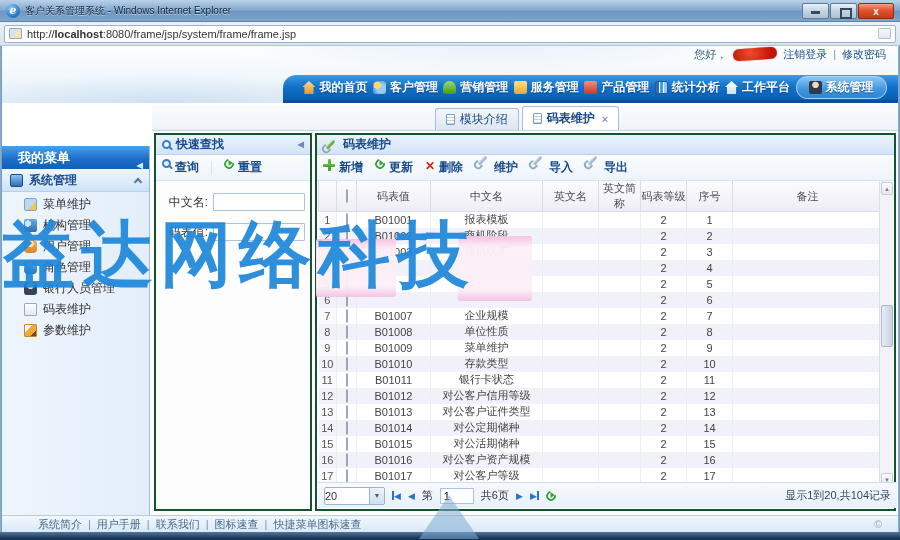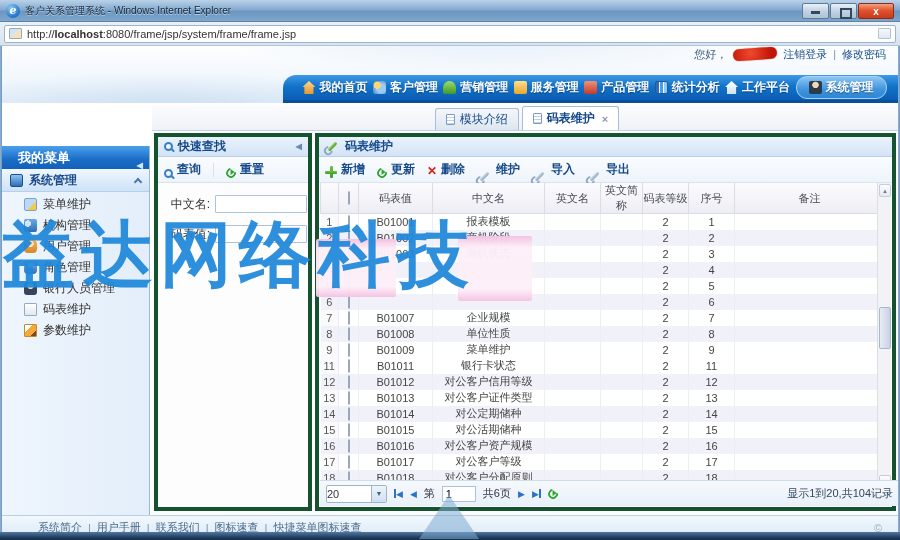--- a/index.html
+++ b/index.html
@@ -109,26 +109,26 @@
     background:linear-gradient(#fbfcfe,#eef2f7); border-bottom:1px solid #c4d4e6;
     display:flex; align-items:flex-end; padding-left:4px; gap:3px;justify-content:center; }
   .tab { height:22px; display:flex; align-items:center; gap:5px; padding:0 10px;
     border:1px solid #a9bed6; border-bottom:none; border-radius:3px 3px 0 0;
     background:linear-gradient(#f4f7fa,#dde6ef); color:#15498b; font-size:12px; cursor:pointer; }
   .tab.active { background:#fff; font-weight:bold; height:24px; }
   .tab .close-x { color:#8a9ab0; font-size:11px; margin-left:2px; }
   .doc-icon { width:9px; height:11px; background:
       repeating-linear-gradient(#fff 0 2px,#bcd2ea 2px 3px); border:1px solid #7a9cc8; border-radius:1px; }
 
-  .panel { position:absolute; border:4px solid #14532d; background:#fff; }
+  .panel { position:absolute; border:2px solid #14532d; background:#fff; }
   .p-head { height:20px; background:linear-gradient(#eaf3fc,#d3e3f6); border-bottom:1px solid #b9cfec;
     display:flex; align-items:center; gap:5px; padding:0 6px; color:#15498b; font-weight:bold; font-size:12px; }
   .p-tools { height:26px; background:linear-gradient(#fafcfe,#eef4fb); border-bottom:1px solid #d7e4f2;
     display:flex; align-items:center; padding:0 6px; gap:12px; }
-  .tbtn { display:flex; align-items:flex-end; gap:4px; color:#15498b; font-weight:bold; font-size:12px; cursor:pointer; }
+  .tbtn { display:flex; align-items:flex-start; gap:4px; color:#15498b; font-weight:bold; font-size:12px; cursor:pointer; }
 
   .search-panel { left:2px; top:28px; width:158px; height:378px; background:#fdfdfe; }
   .sp-collapse { margin-left:auto; color:#6a8ab5; font-size:8px; }
   .f-row { display:flex; align-items:center; margin:12px 0 0 10px; gap:5px; }
   .f-label { font-size:12px; color:#333; width:42px; text-align:right; }
   .f-input { width:92px; height:18px; border:1px solid #abc3de; border-radius:1px; font-size:11px; padding:0 3px; }
 
   .grid-panel { left:163px; top:28px; width:581px; height:378px; }
 
   
@@ -178,21 +178,21 @@
   .psize { display:flex; height:18px; border:1px solid #9fb4c9; border-radius:2px; overflow:hidden; background:#fff; }
   .psize .val { width:44px; line-height:16px; padding-left:0; }
   .psize .dd { width:15px; background:linear-gradient(#eef4fb,#cfdff0); border-left:1px solid #9fb4c9;
     color:#44607e; font-size:7px; text-align:center; line-height:16px; }
   .pbtn { color:#2a72c8; font-size:9px; cursor:pointer; display:flex; align-items:center; }
   .pbtn .bar { display:inline-block; width:2px; height:9px; background:#2a72c8; }
   .pinput { width:34px; height:16px; border:1px solid #abc3de; font-size:11px; padding:0 3px; }
   .pstatus { margin-left:auto; color:#33475c; font-size:11px; }
 
   
-  .footerbar { position:absolute; left:0; top:469px; width:896px; height:24px;
+  .footerbar { position:absolute; left:0; top:469px; width:896px; height:17px;
     background:linear-gradient(#f2f8fd,#d9e8f6); border-top:1px solid #b9cfe6;
     display:flex; align-items:center; padding-left:36px; font-size:11px; color:#4a6a8a; gap:6px; }
   .footerbar .cp { margin-left:auto; margin-right:16px; color:#9ab0c4; }
   .flink { cursor:pointer; }
 
   
   .pinkbox { position:absolute; border-radius:2px; z-index:30;
     background:linear-gradient(#f5c2e2, #fdeff8 18%, #fdeff8 82%, #f5c2e2); opacity:.96; }
   .pink-a { left:316px; top:239px; width:80px; height:58px; }
   .pink-b { left:458px; top:236px; width:74px; height:65px; }
@@ -517,20 +517,31 @@
                   <td class="numcell">9</td>
                   <td><span class="cbx"></span></td>
                   <td>B01009</td>
                   <td>菜单维护</td>
                   <td></td>
                   <td></td>
                   <td>2</td>
                   <td>9</td>
                   <td></td>
                 </tr>
+                <tr class="even">
+                  <td class="numcell">10</td>
+                  <td><span class="cbx"></span></td>
+                  <td>B01010</td>
+                  <td>存款类型</td>
+                  <td></td>
+                  <td></td>
+                  <td>2</td>
+                  <td>10</td>
+                  <td></td>
+                </tr>
                 <tr class="odd">
                   <td class="numcell">11</td>
                   <td><span class="cbx"></span></td>
                   <td>B01011</td>
                   <td>银行卡状态</td>
                   <td></td>
                   <td></td>
                   <td>2</td>
                   <td>11</td>
                   <td></td>

